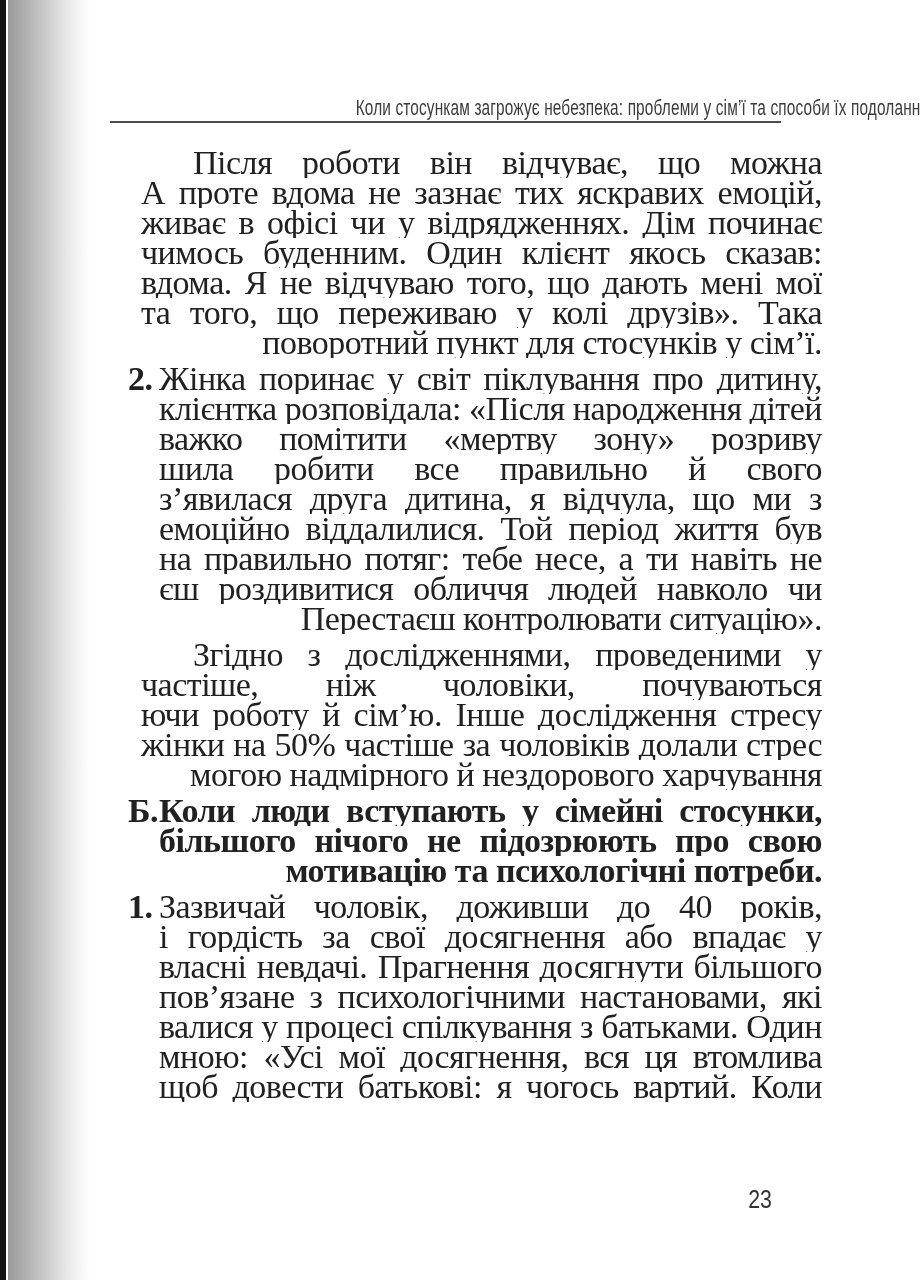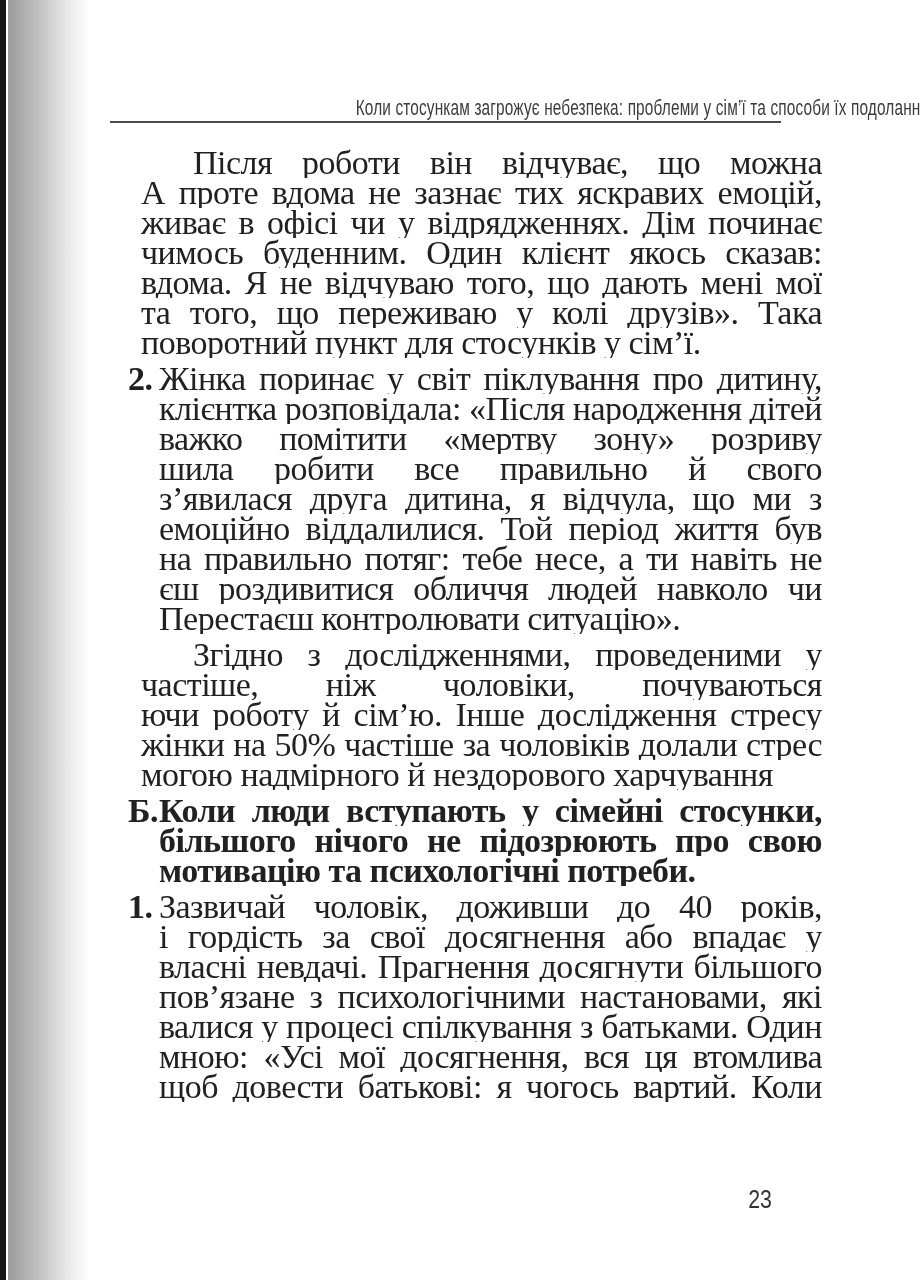--- a/index.html
+++ b/index.html
@@ -20,21 +20,21 @@
   .head-rule{position:absolute;left:110px;top:121px;width:671px;height:2px;background:#4c4c4c;}
   .content{
     position:absolute;left:141px;top:148px;width:681px;color:#212121;
     font-size:34px;line-height:30px;letter-spacing:-0.5px;
   }
   .block{margin:0 0 6px 0;}
   .block:last-child{margin-bottom:0;}
   .block.item{position:relative;padding-left:18px;}
   .block.bold{font-weight:700;}
   .marker{position:absolute;left:-13px;top:0;font-weight:700;}
-  .line{height:30px;overflow:hidden;text-align:left;}
+  .line{height:30px;overflow:hidden;text-align:right;}
   .line.jl{text-align:justify;text-align-last:justify;}
   .line.ind{padding-left:52px;}
   .page-number{
     position:absolute;left:660px;top:1158px;width:112px;text-align:right;
     font-family:"Liberation Sans",sans-serif;font-size:26px;line-height:26px;color:#333;margin-top:28px;
   }
   .pn-text{display:inline-block;transform:scaleX(0.82);transform-origin:100% 50%;}
 </style>
 </head>
 <body>

